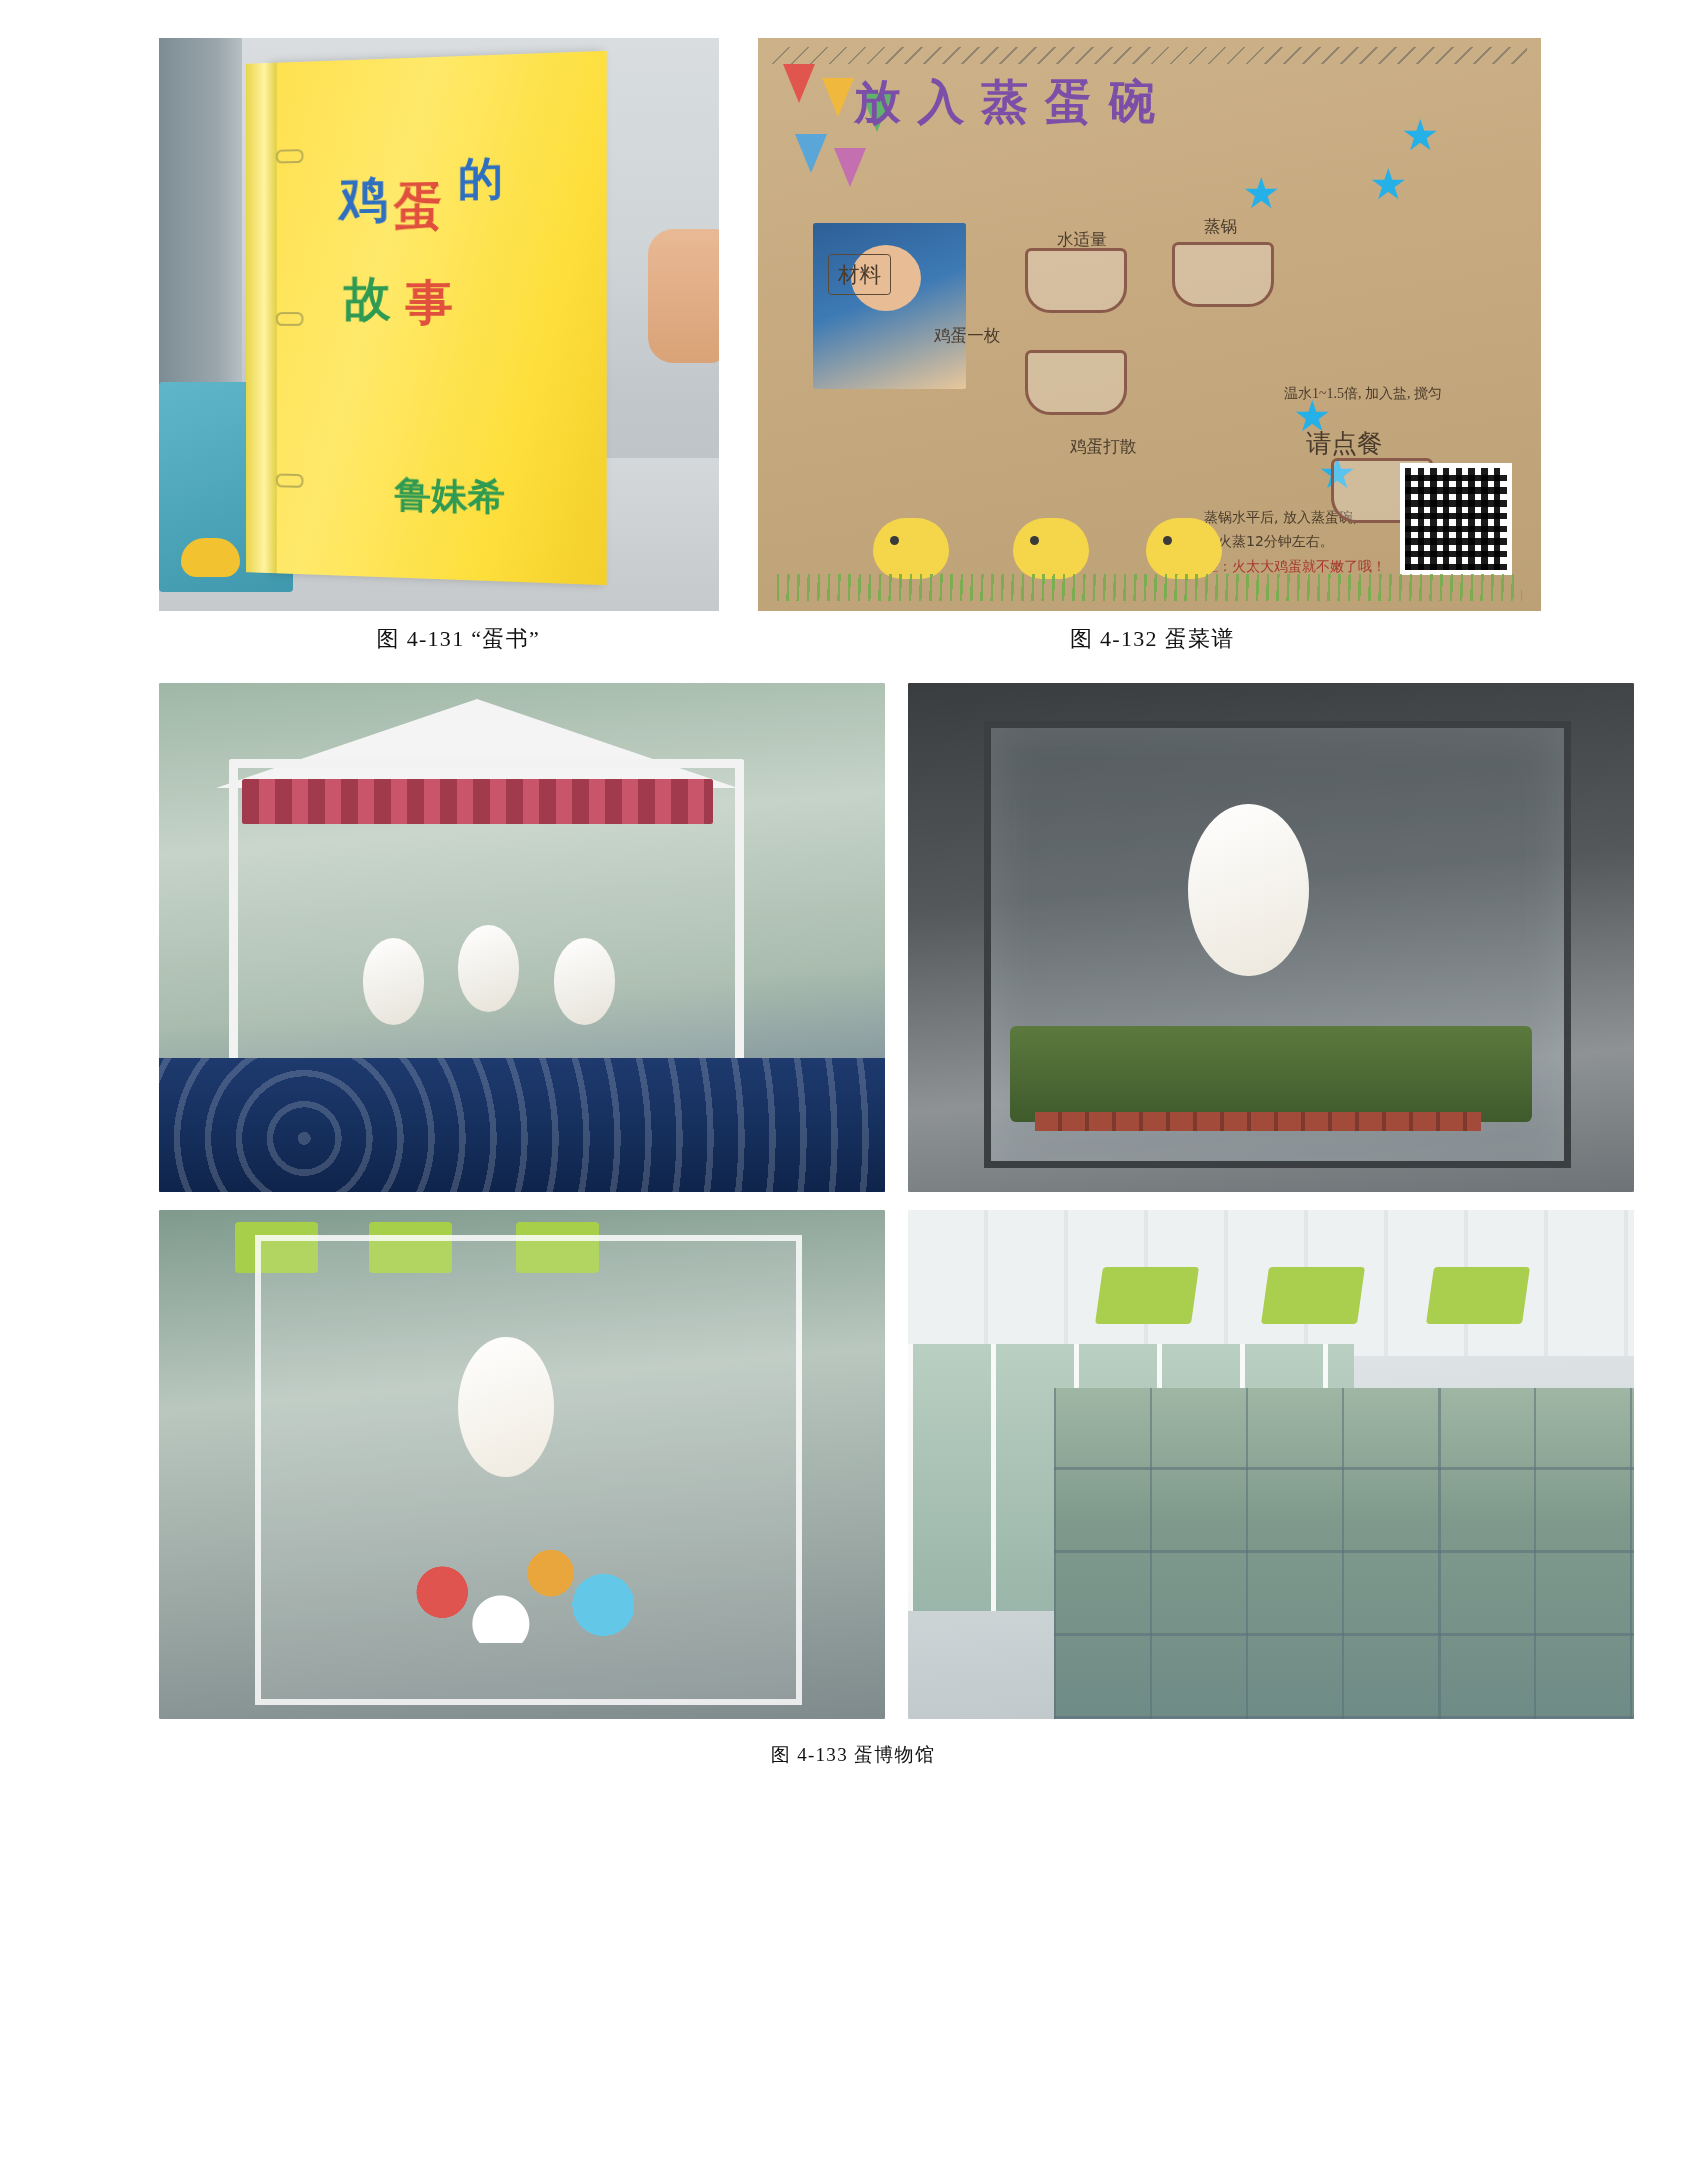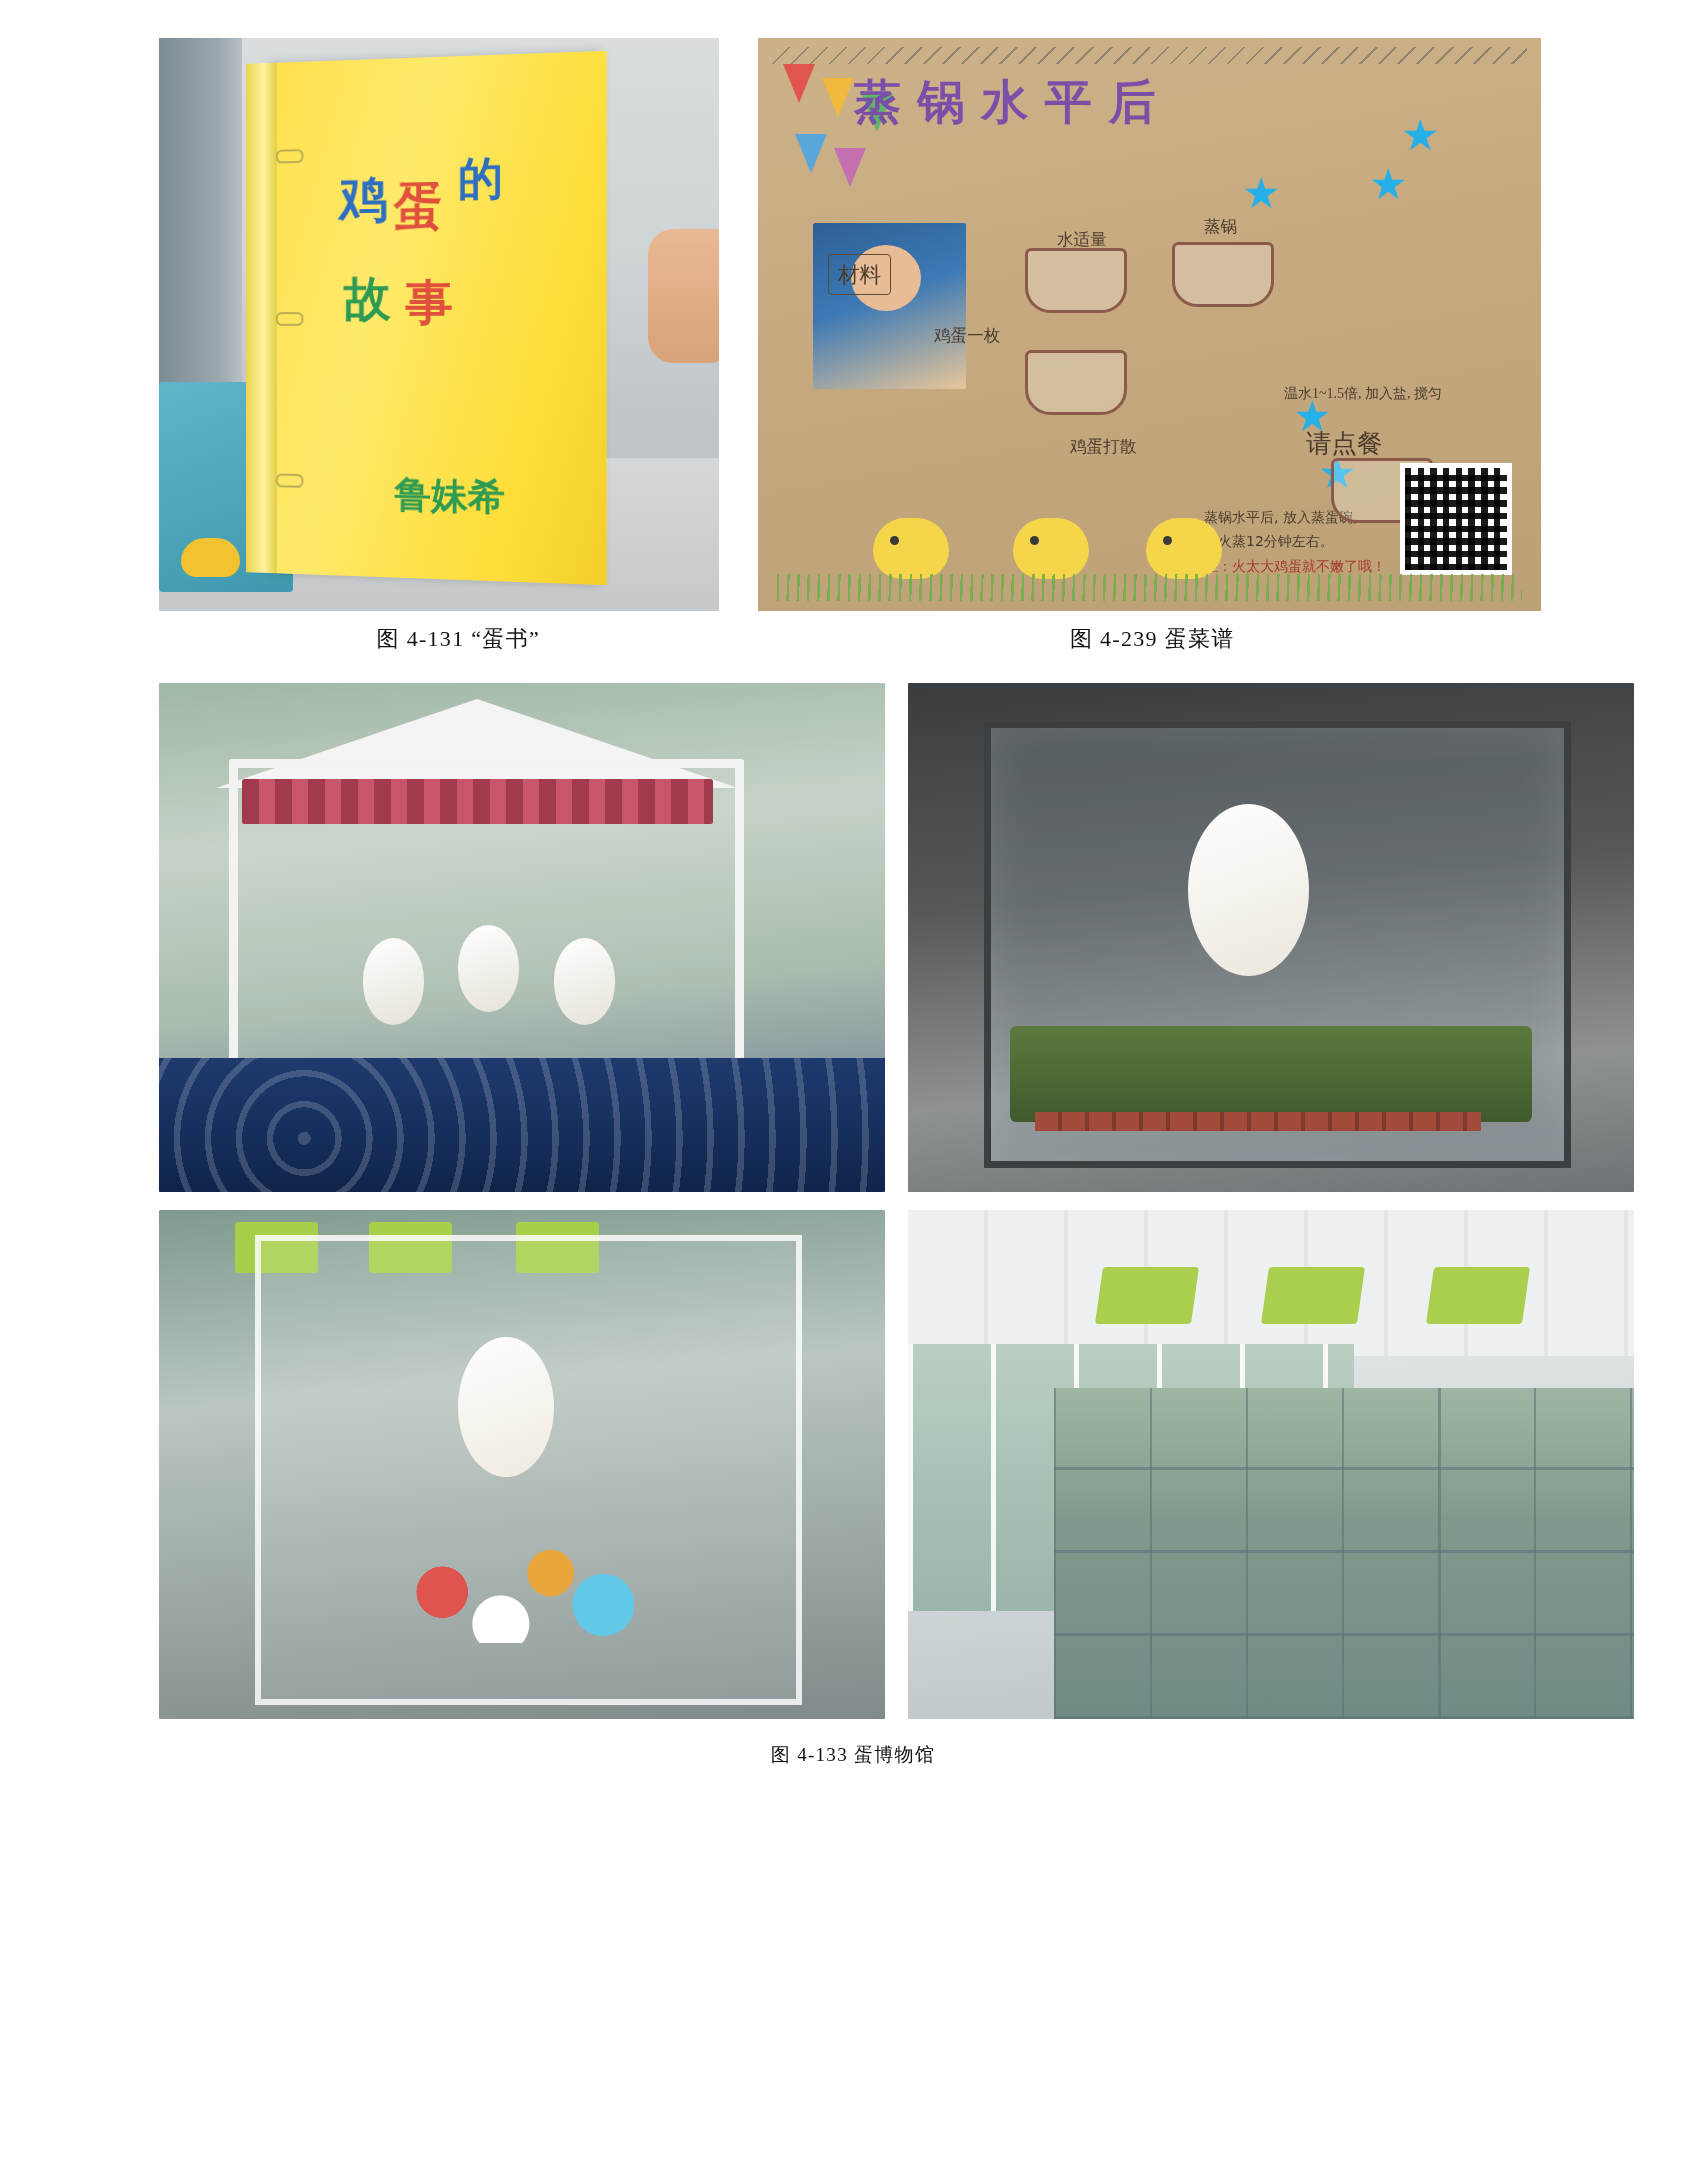--- a/index.html
+++ b/index.html
@@ -331,21 +331,21 @@
       <div class="photo poster">
         <div class="zig"></div>
         <div class="bunting">
           <span class="flag" style="left:6.4px;  top:0px;  border-top-color:#e0564f;"></span>
           <span class="flag" style="left:45px;  top:14px; border-top-color:#f0b83c;"></span>
           <span class="flag" style="left:84px; top:29px; border-top-color:#5fb36b;"></span>
           <span class="flag" style="left:18px;  top:70px;border-top-color:#5aa6d8;"></span>
           <span class="flag" style="left:57px;  top:84px;border-top-color:#c46fb0;"></span>
         </div>
 
-        <div class="title-cn" style="color:#7b4fa8;">蒸锅水平后</div>
+        <div class="title-cn" style="color:#7b4fa8;">放入蒸蛋碗</div>
 
         <div class="kidphoto"></div>
 
         <span class="star" style="left:484px; top:134px;">★</span>
         <span class="star" style="left:611px; top:125px;">★</span>
         <span class="star" style="left:535px; top:357px;">★</span>
         <span class="star" style="left:560px; top:414px;">★</span>
         <span class="star" style="left:643px; top:76px;">★</span>
 
         <span class="lbl" style="left:70px; top:216px; font-size:21.6px; border:1.9px solid #5b4a38; padding:5.1px 9px; border-radius:3.8px;">材料</span>
@@ -376,21 +376,21 @@
             <i></i>
           </div>
 
         <div class="grass"></div>
       </div>
     </div>
   </div>
 
   <div class="caption-row">
     <div class="caption cap-a">图 4-131    “蛋书”</div>
-    <div class="caption cap-b">图 4-239   蛋菜谱</div>
+    <div class="caption cap-b">图 4-132   蛋菜谱</div>
   </div>
 
 
   <div class="grid">
 
     <div class="cell m1">
       <div class="roof"></div>
       <div class="house"></div>
       <div class="cloth"></div>
       <div class="egg" style="left:204px; top:255px;"></div>

